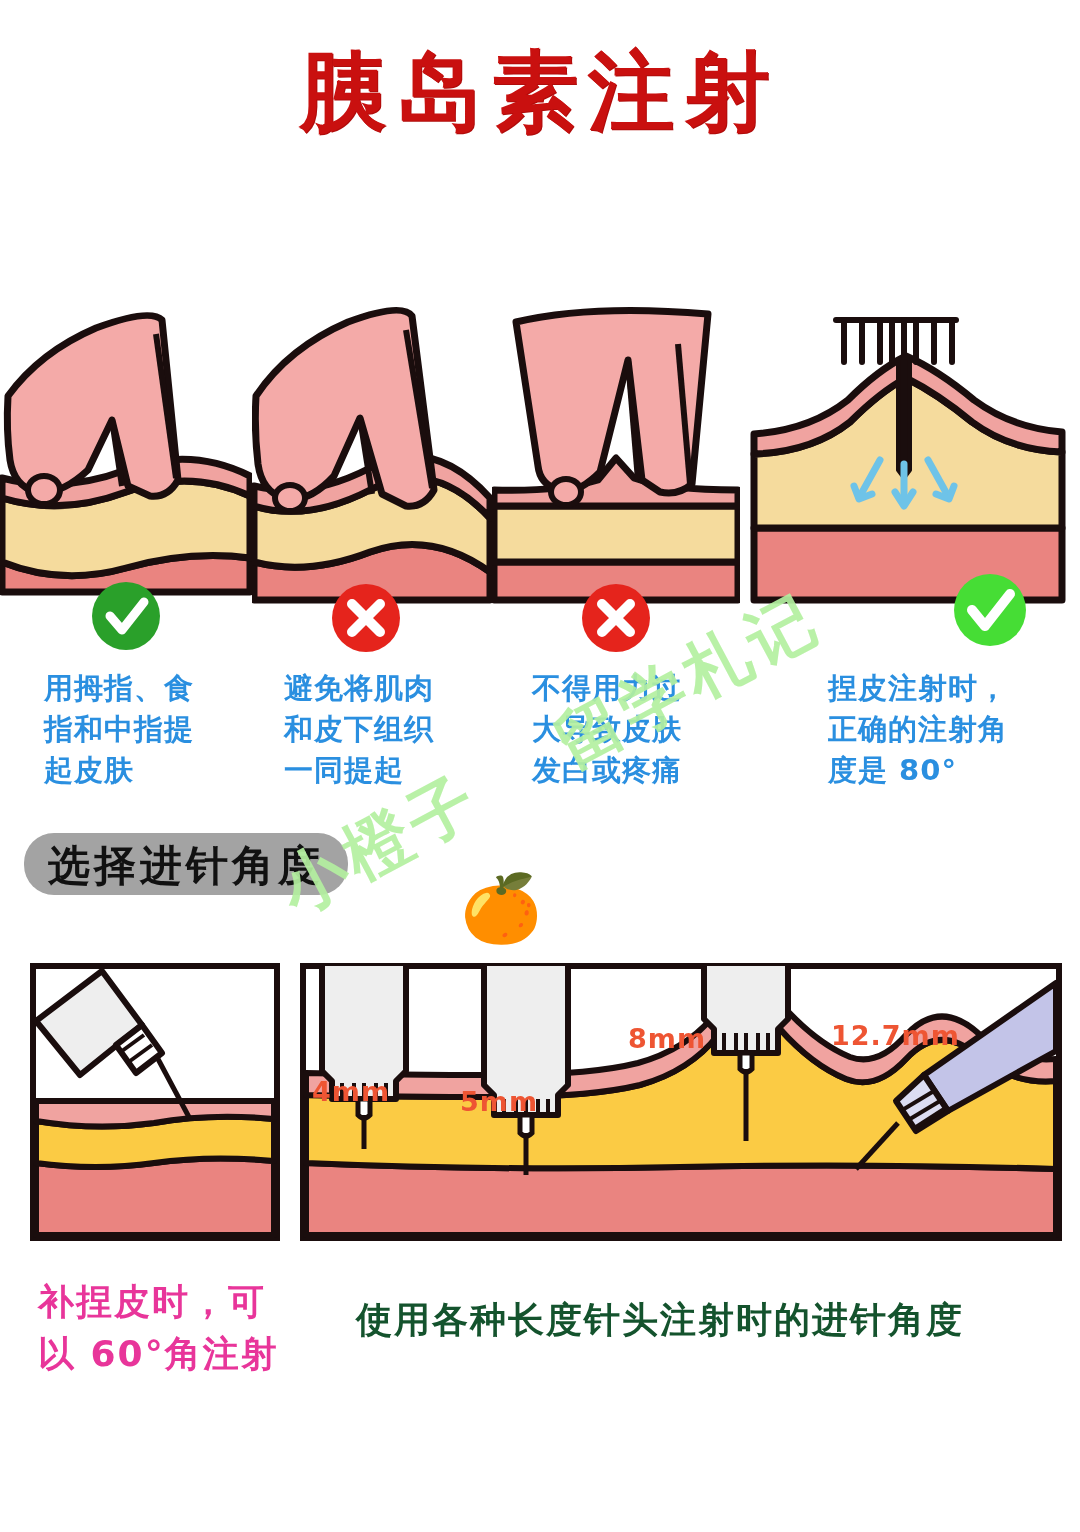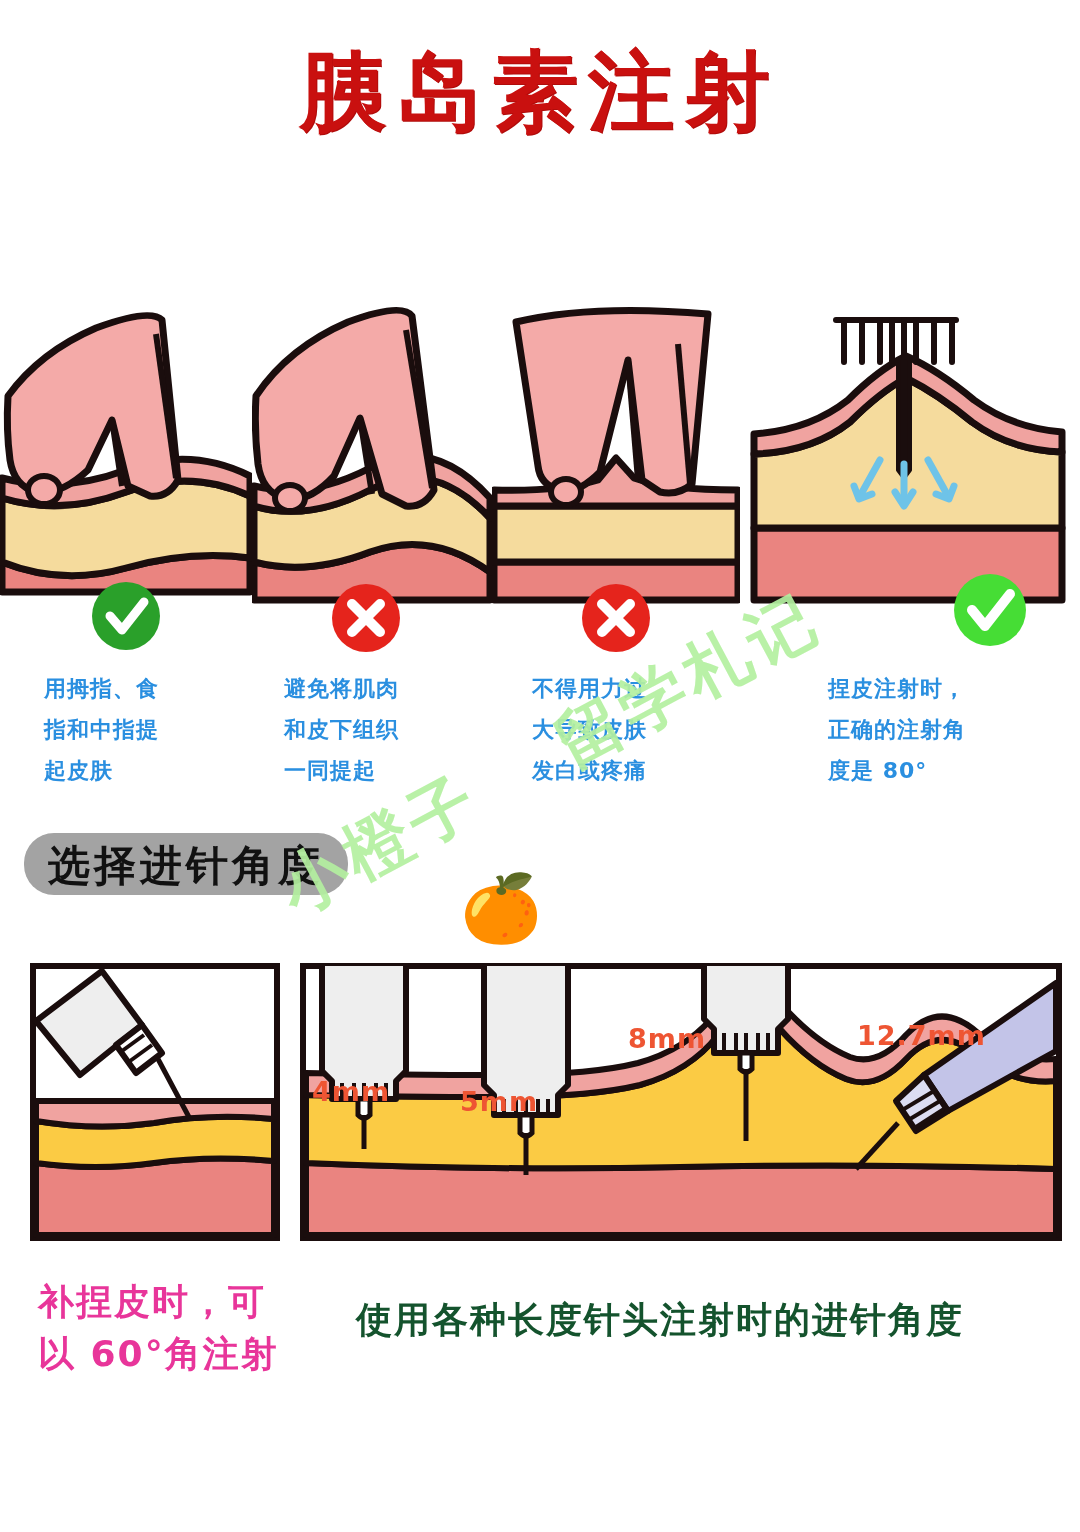--- a/index.html
+++ b/index.html
@@ -41,21 +41,21 @@
     margin-top: 4px;
   }
 
   
   #panel-row { position: absolute; top: 300px; left: 0; width: 1080px; height: 360px; }
   .panel { position: absolute; top: 0; height: 360px; }
   .panel svg { display: block; }
 
   
   .caption {
-    position: absolute; color: #2a8fe0; font-size: 22px; line-height: 41px;
+    position: absolute; color: #2a8fe0; font-size: 29px; line-height: 41px;
     font-weight: bold; letter-spacing: 1px;
     font-family: "DejaVu Sans", sans-serif; white-space: pre-line;
   }
 
   
   #section-badge {
     position: absolute; top: 833px; left: 24px;
     background: #a3a3a3; color: #111; border-radius: 30px;
     padding: 5px 24px 1px 24px;
     font-size: 42px; font-weight: bold; letter-spacing: 4px;
@@ -296,20 +296,20 @@
             <path d="M616 164 L644 146"></path>
         </g>
         <path d="M598 160 L556 206" stroke="#1a0d0d" stroke-width="5" fill="none"></path>
       </g>
     </svg>
 
     
     <div class="mm-label" style="top:113px;left:12px;">4mm</div>
     <div class="mm-label" style="top:123px;left:160px;">5mm</div>
     <div class="mm-label" style="top:60px;left:328px;">8mm</div>
-    <div class="mm-label" style="top:57px;left:557px;text-align:center;">12.7mm</div>
+    <div class="mm-label" style="top:57px;left:531px;text-align:center;">12.7mm</div>
   </div>
 
   <div id="bottom-left-caption">补捏皮时，可
 以 60°角注射</div>
   <div id="bottom-right-caption">使用各种长度针头注射时的进针角度</div>
 
 </div>
 
 </body></html>

